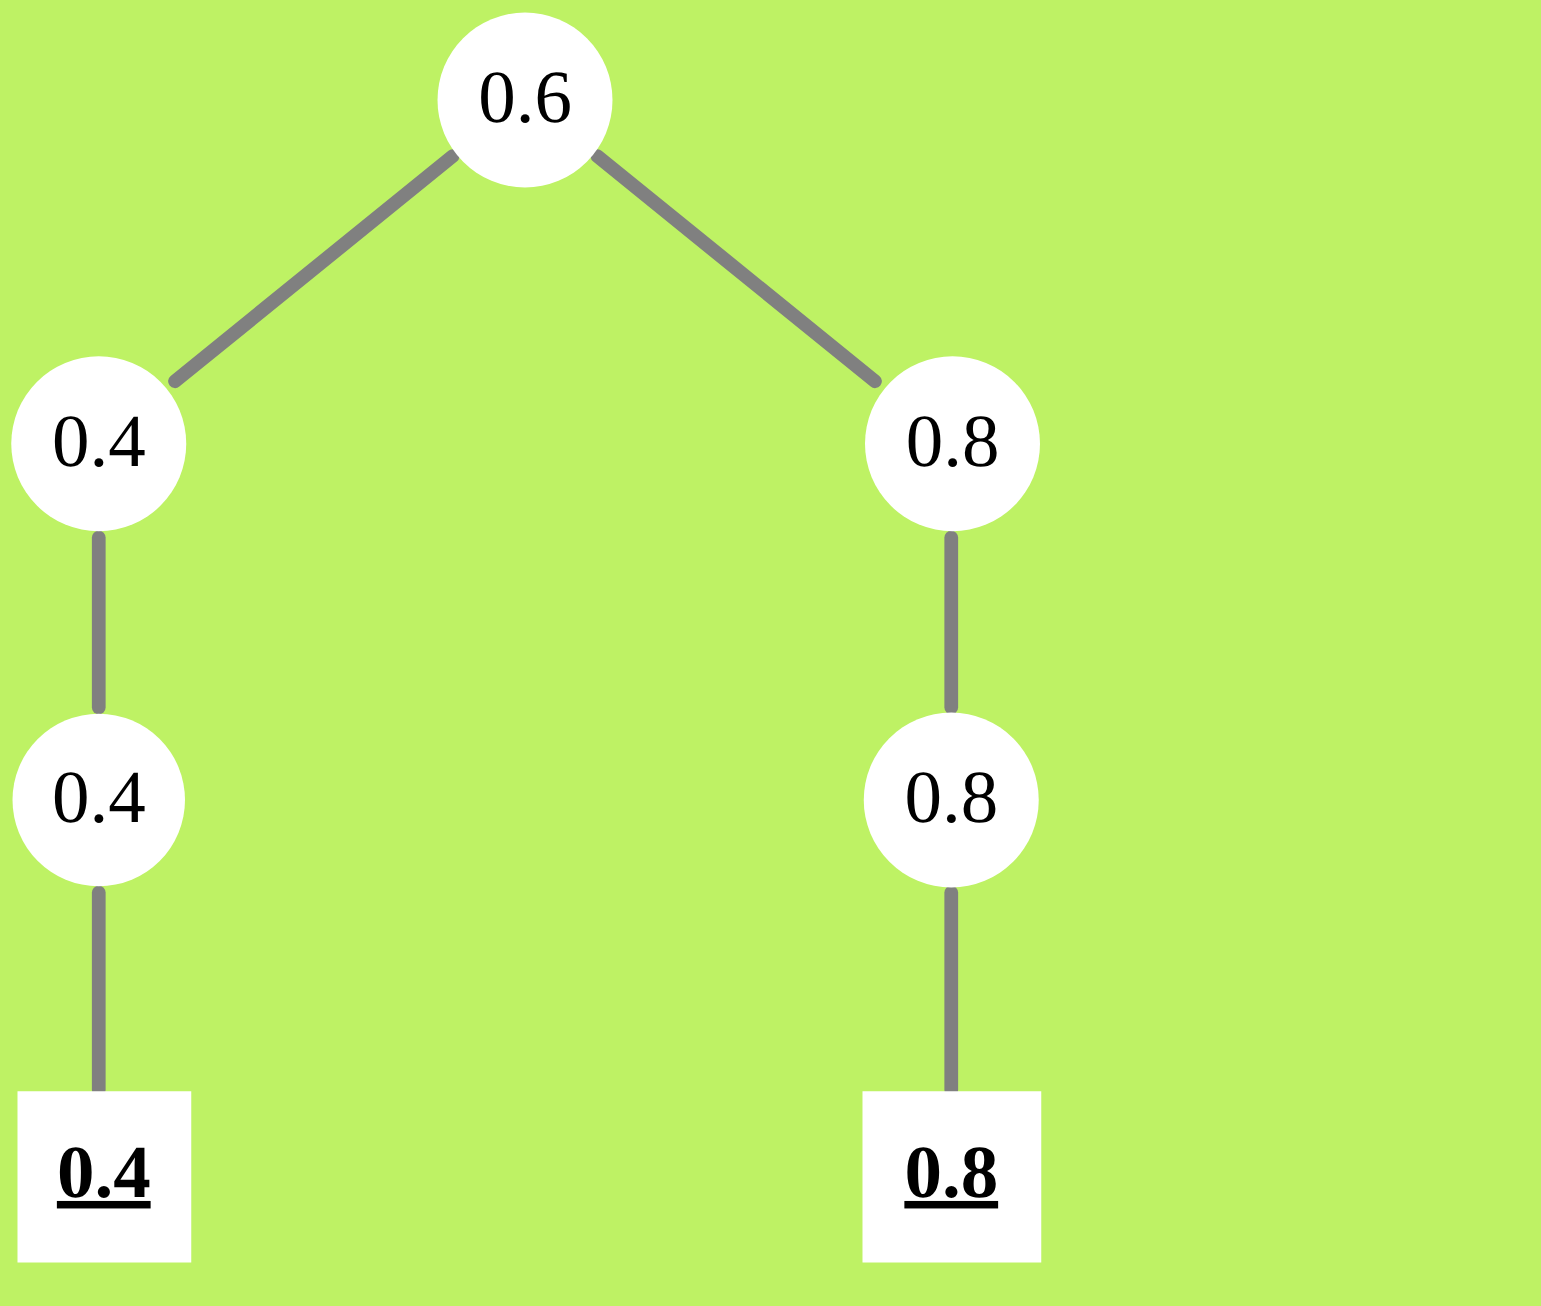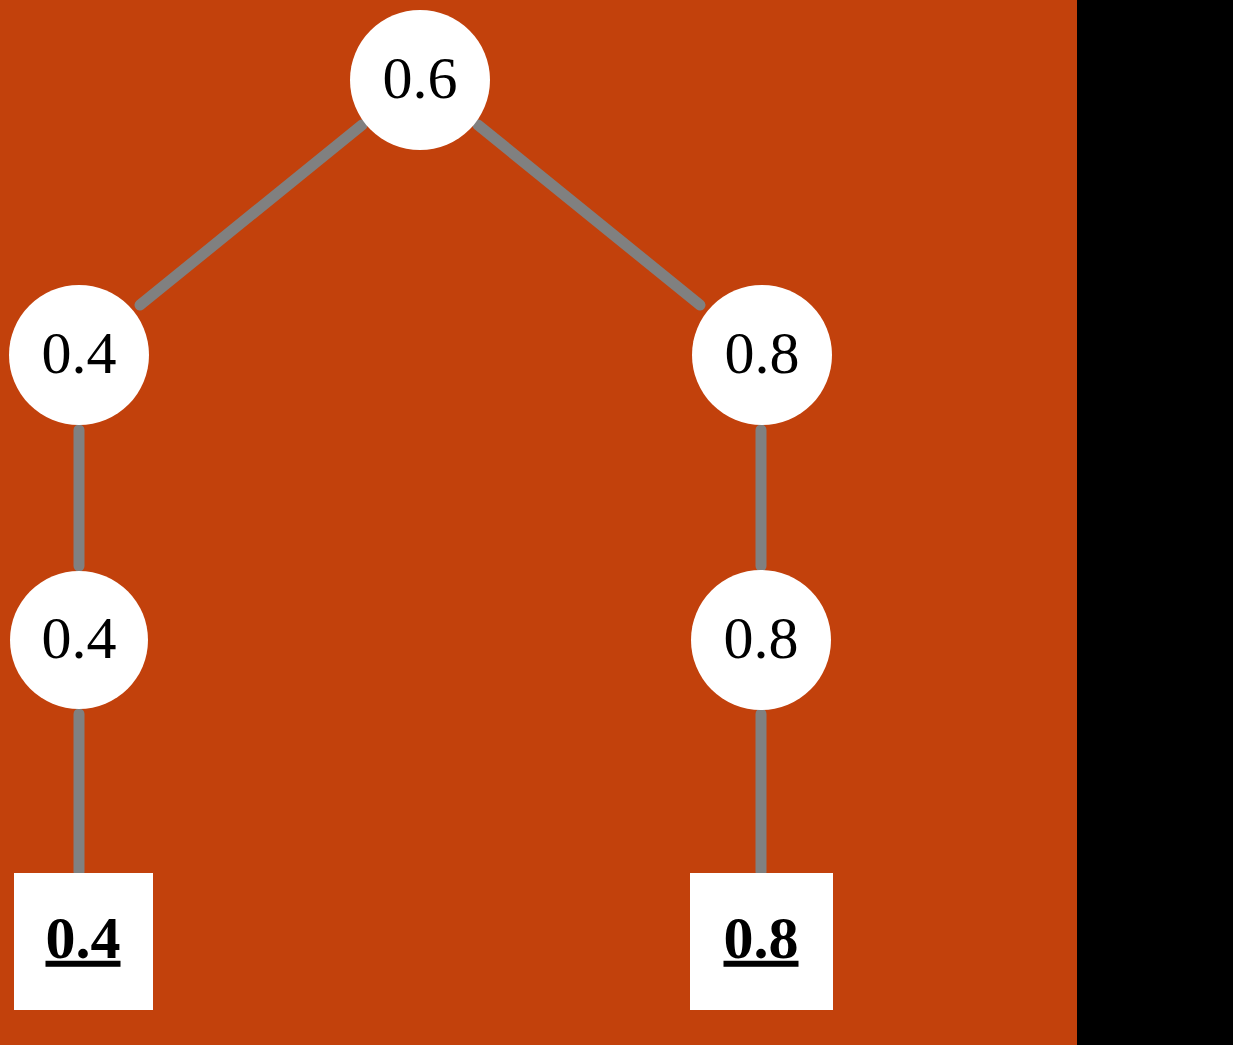--- a/index.html
+++ b/index.html
@@ -6,23 +6,23 @@
   html, body {
     margin: 0;
     padding: 0;
     background: #000000;
   }
   body {
     font-family: "Liberation Serif", "DejaVu Serif", serif;
   }
   #canvas {
     position: relative;
-    width: 1077px;
+    width: 1233px;
     height: 1045px;
-    background: #c2410c;
+    background: #bef264;
     overflow: hidden;
   }
   #tree-svg {
     position: absolute;
     left: 0;
     top: 0;
     width: 1233px;
     height: 1045px;
     display: block;
   }

